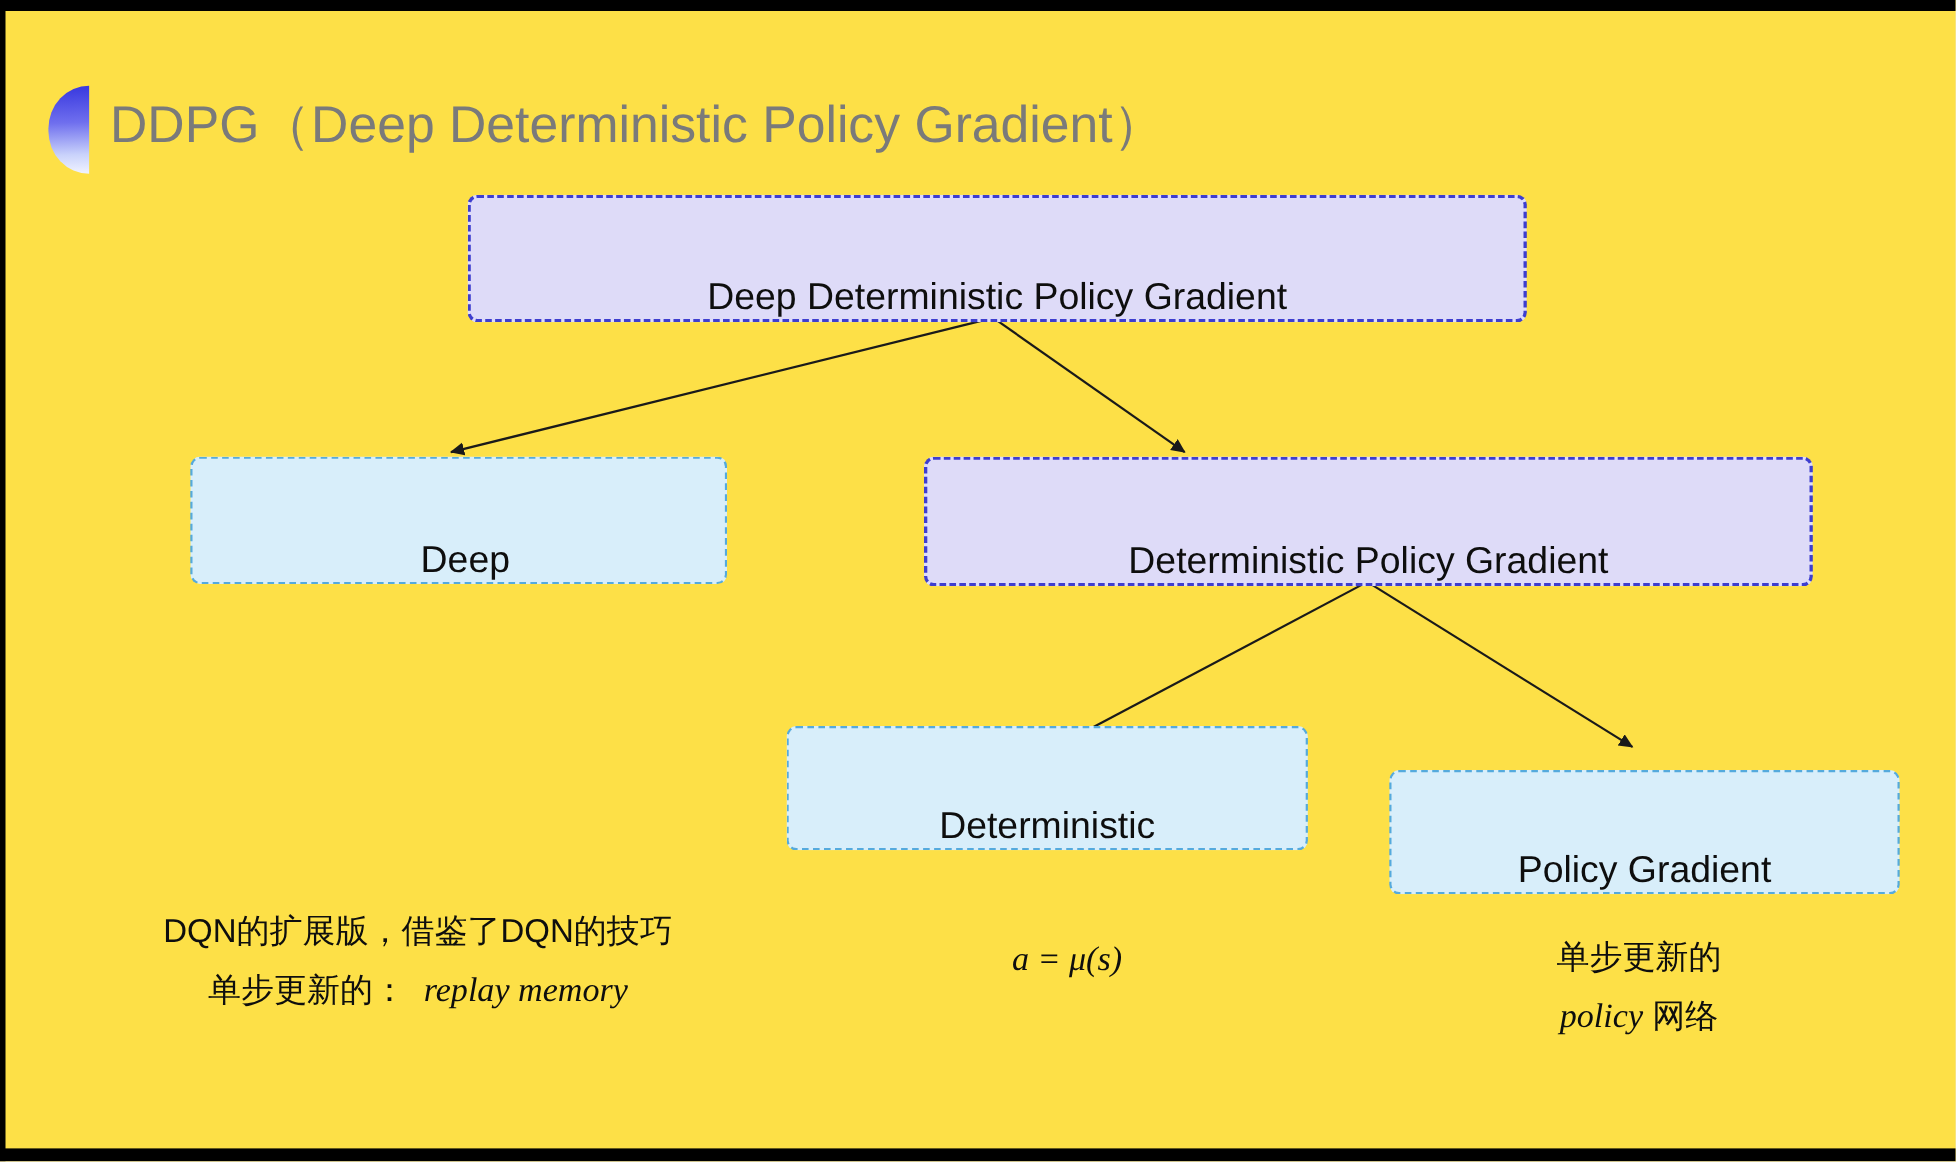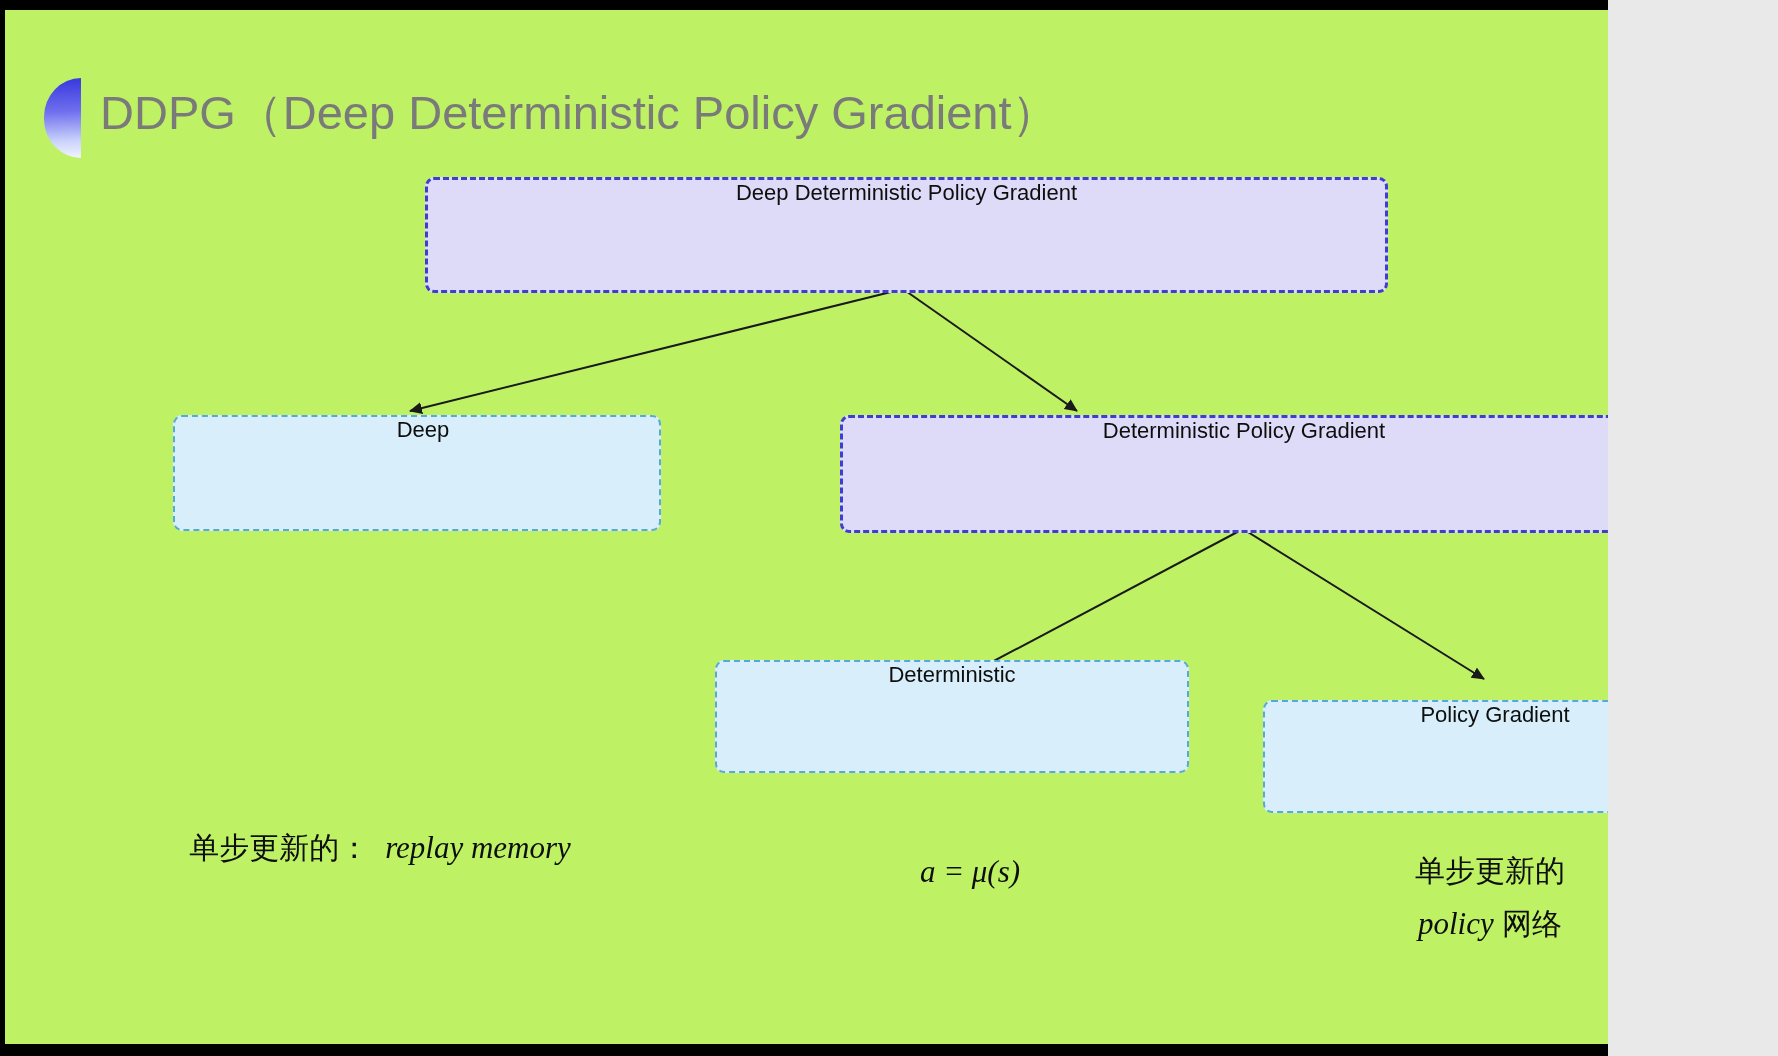--- a/index.html
+++ b/index.html
@@ -1,36 +1,36 @@
 <!DOCTYPE html>
 <html style="--purple-fill: #dedbf8; --purple-border: #3e3ecf; --blue-fill: #d8eefa; --blue-border: #55aadd; --title-gray: #7a7a7a;"><head>
 <meta charset="utf-8">
 <style>
   html,body { margin:0; padding:0; background:#e9e9e9; }
   #canvas {
-    position:relative; width:1608px; height:1056px; background:#bef264;
+    position:relative; width:1778px; height:1056px; background:#fde047;
     font-family:"Liberation Sans", sans-serif; overflow:hidden;
   }
   .bar-top    { position:absolute; left:0; top:0;    width:100%; height:10px; background:#000; }
   .bar-bottom { position:absolute; left:0; bottom:0; width:100%; height:12px; background:#000; }
   .bar-left   { position:absolute; left:0; top:0;    width:5px;  height:100%; background:#000; }
 
   .title-bullet {
     position:absolute; left:44px; top:78px; width:37px; height:80px;
     border-radius:40px 0 0 40px / 42px 0 0 42px;
     background:linear-gradient(178deg, #3c3ce0 4%, #6f6fee 42%, #c9d2fb 78%, #eef1ff 98%);
   }
   .page-title {
     position:absolute; left:100px; top:82px;
     font-size:47px; font-weight:500; color:#7a7a7a; white-space:nowrap;
   }
 
   .node {
-    position:absolute; border-radius:9px; display:flex; align-items:flex-start; justify-content:center;
-    font-size:22px; font-weight:500; color:#0e0e0e; white-space:nowrap;
+    position:absolute; border-radius:9px; display:flex; align-items:flex-end; justify-content:center;
+    font-size:34px; font-weight:500; color:#0e0e0e; white-space:nowrap;
   }
   .node.purple { background:var(--purple-fill,#dedbf8); border:3px dashed var(--purple-border,#3e3ecf); }
   .node.blue   { background:var(--blue-fill,#d8eefa);   border:2.5px dashed var(--blue-border,#55aadd); }
 
   .node-root          { left:425px;  top:177px; width:957px; height:110px; }
   .node-deep          { left:173px;  top:415px; width:472px; height:112px;padding-left:12px; }
   .node-dpg           { left:840px;  top:415px; width:802px; height:112px; }
   .node-deterministic { left:715px;  top:660px; width:470px; height:109px; }
   .node-pg            { left:1263px; top:683px; width:460px; height:109px;margin-top:17px; }
 
@@ -90,20 +90,21 @@
 
   <div class="node blue node-deterministic">
     <span>Deterministic</span>
   </div>
 
   <div class="node blue node-pg">
     <span>Policy Gradient</span>
   </div>
 
   <div class="note note-deep">
+    <div class="row">DQN的扩展版，借鉴了DQN的技巧</div>
     <div class="row">
       <span>单步更新的：</span><span class="gap"></span><span class="term">replay memory</span>
     </div>
   </div>
 
   <div class="note note-deterministic">
     <div class="row">
       <span class="term">a = μ(s)</span>
     </div>
   </div>

